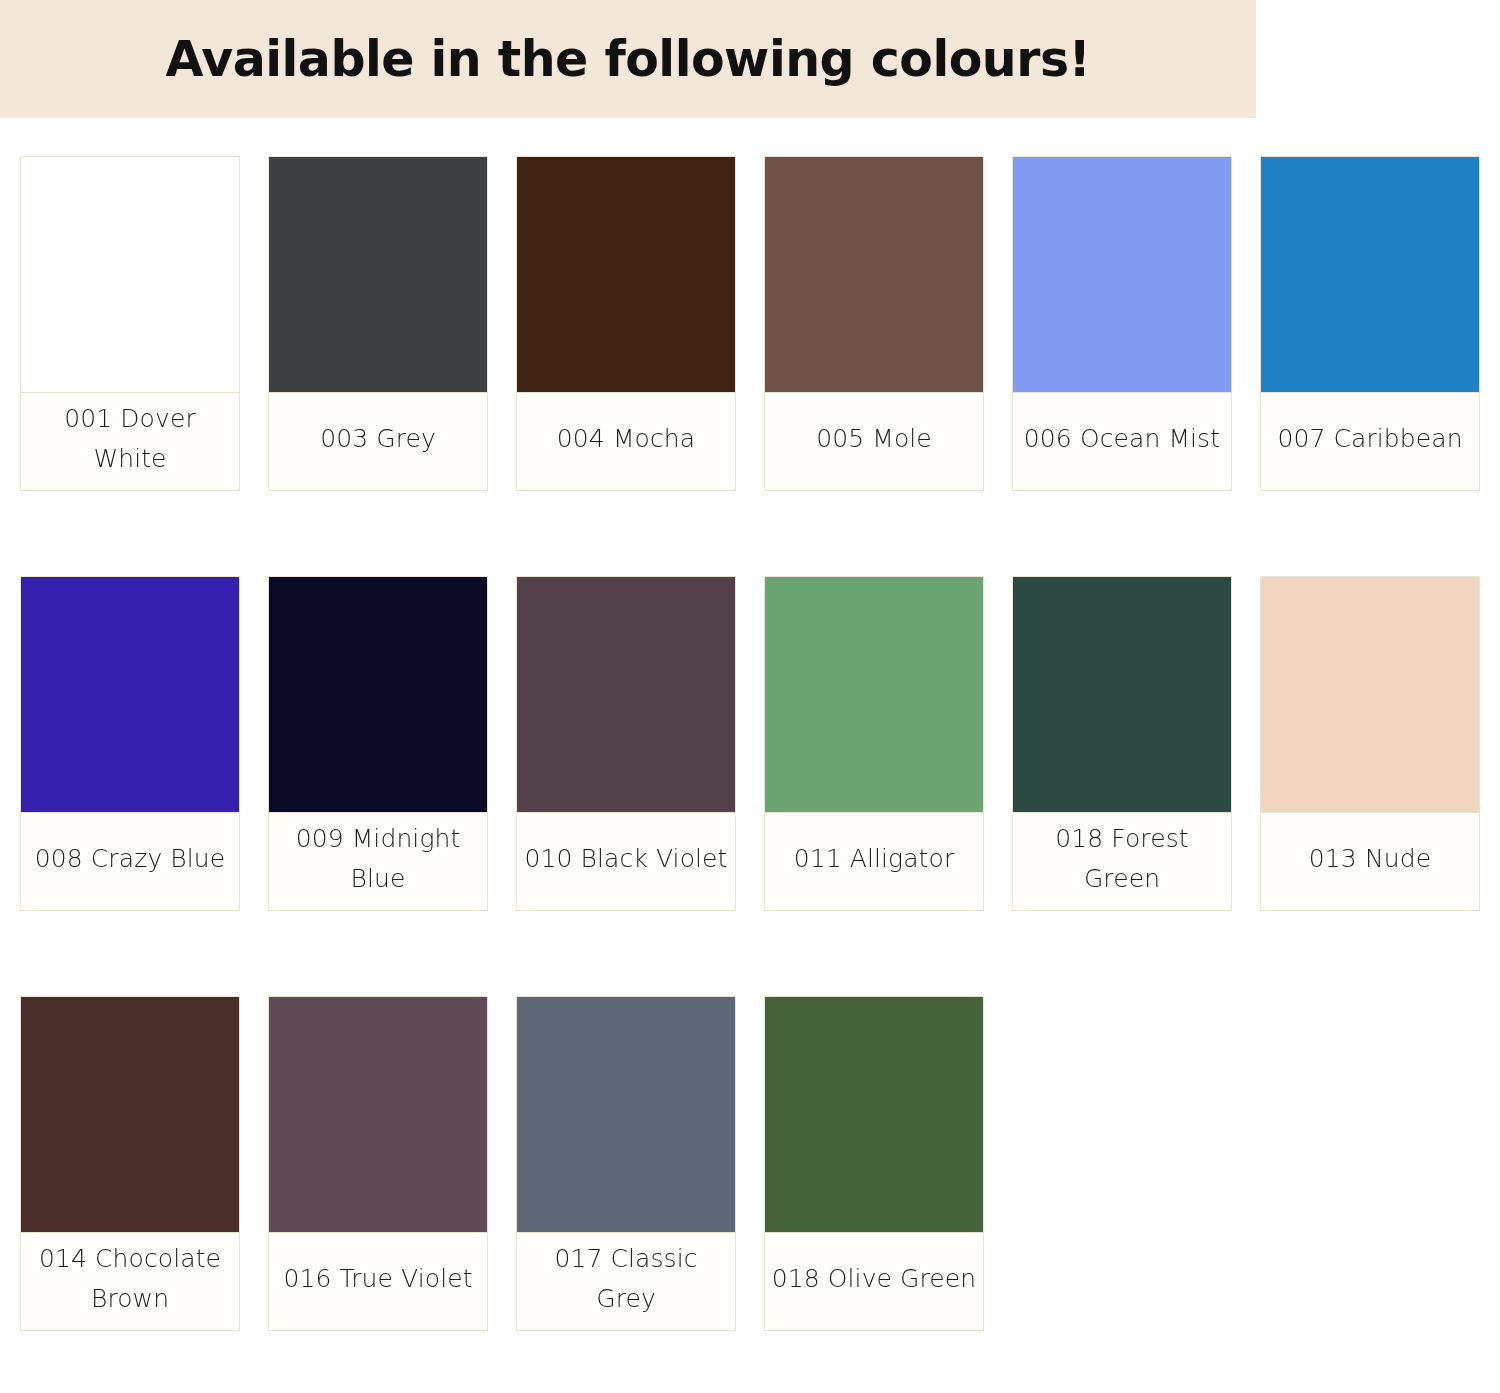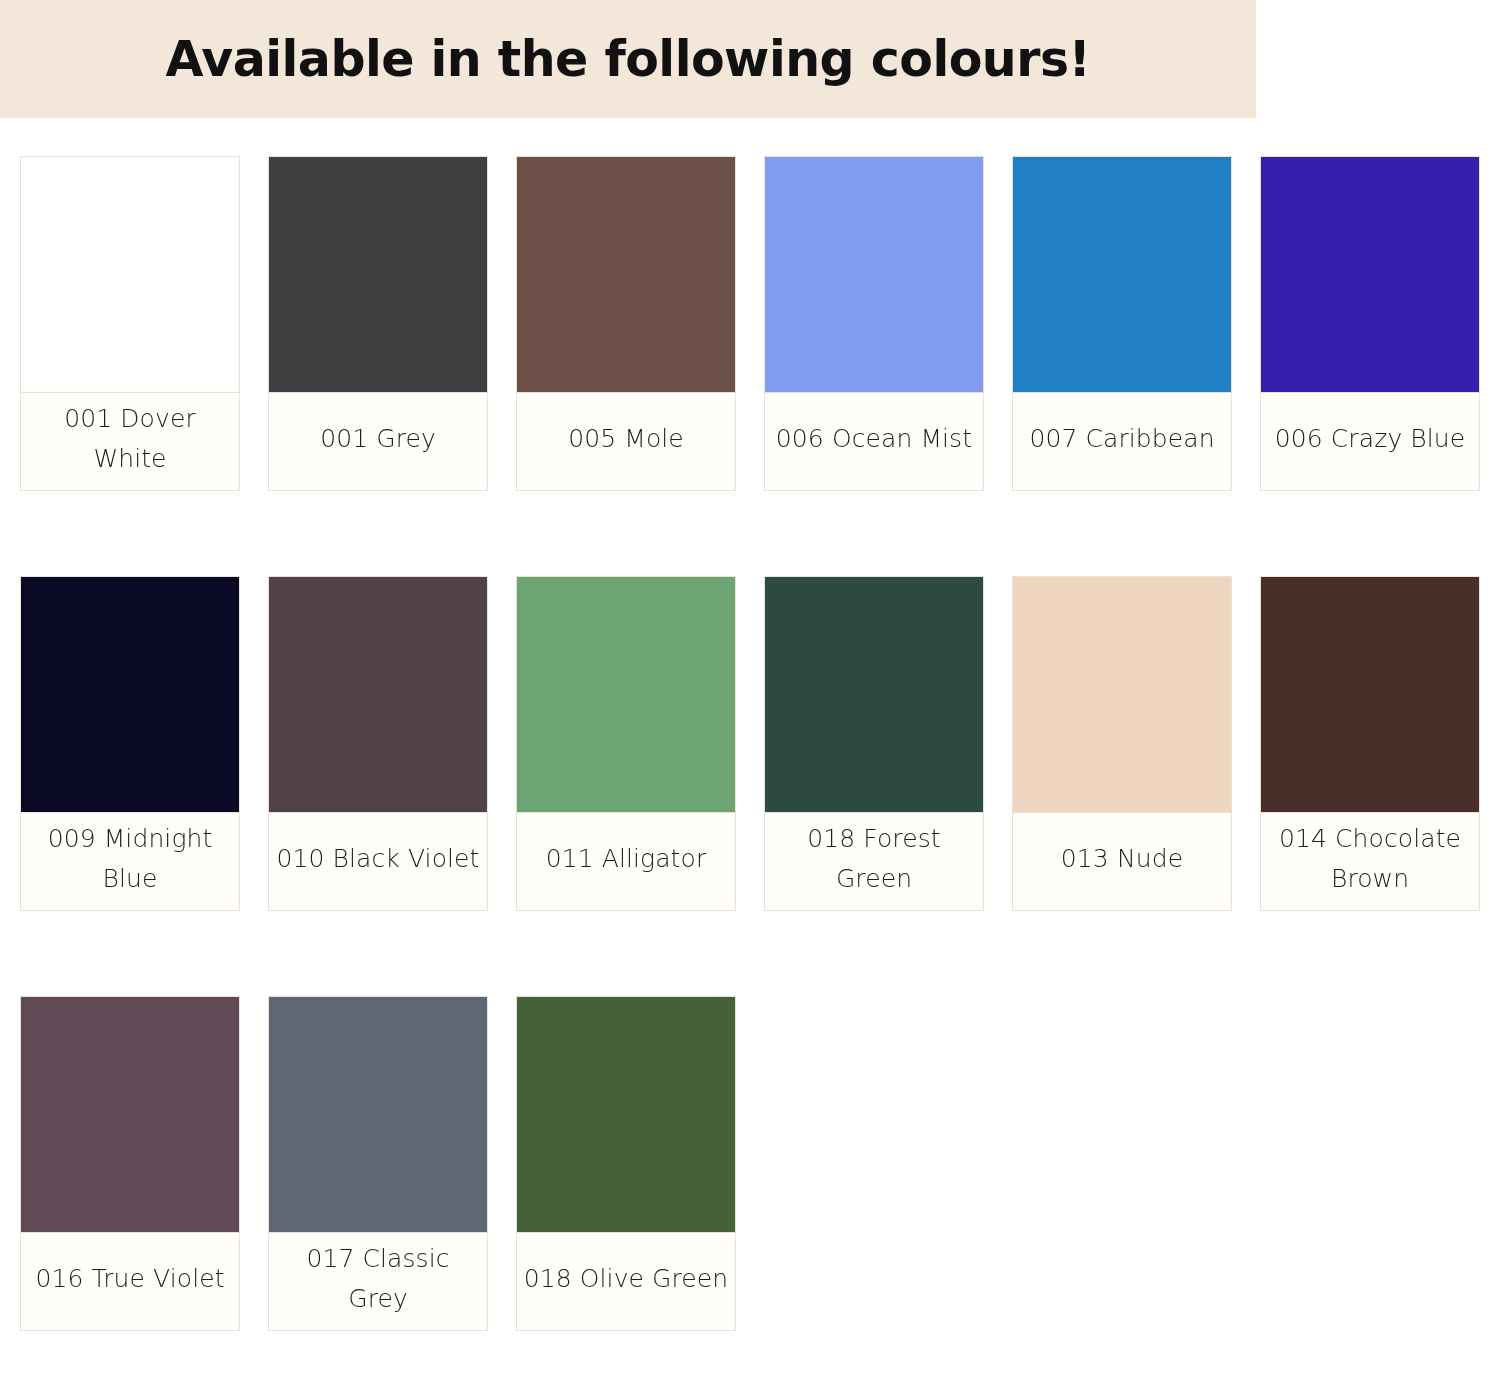--- a/index.html
+++ b/index.html
@@ -87,21 +87,27 @@
 <div class="swatch-grid" id="swatch-grid">
     <div class="swatch-card">
       <div class="swatch-chip" style="background: rgb(255, 255, 255);"></div>
       <div class="swatch-label">
         <span class="swatch-label-text">001 Dover White</span>
       </div>
     </div>
     <div class="swatch-card">
       <div class="swatch-chip" style="background: rgb(61, 63, 64);"></div>
       <div class="swatch-label">
-        <span class="swatch-label-text">001 Grey</span>
+        <span class="swatch-label-text">003 Grey</span>
+      </div>
+    </div>
+    <div class="swatch-card">
+      <div class="swatch-chip" style="background: rgb(63, 34, 17);"></div>
+      <div class="swatch-label">
+        <span class="swatch-label-text">004 Mocha</span>
       </div>
     </div>
     <div class="swatch-card">
       <div class="swatch-chip" style="background: rgb(109, 81, 72);"></div>
       <div class="swatch-label">
         <span class="swatch-label-text">005 Mole</span>
       </div>
     </div>
     <div class="swatch-card">
       <div class="swatch-chip" style="background: rgb(129, 155, 240);"></div>
@@ -111,21 +117,21 @@
     </div>
     <div class="swatch-card">
       <div class="swatch-chip" style="background: rgb(33, 128, 195);"></div>
       <div class="swatch-label">
         <span class="swatch-label-text">007 Caribbean</span>
       </div>
     </div>
     <div class="swatch-card">
       <div class="swatch-chip" style="background: rgb(52, 32, 173);"></div>
       <div class="swatch-label">
-        <span class="swatch-label-text">006 Crazy Blue</span>
+        <span class="swatch-label-text">008 Crazy Blue</span>
       </div>
     </div>
     <div class="swatch-card">
       <div class="swatch-chip" style="background: rgb(10, 10, 38);"></div>
       <div class="swatch-label">
         <span class="swatch-label-text">009 Midnight Blue</span>
       </div>
     </div>
     <div class="swatch-card">
       <div class="swatch-chip" style="background: rgb(83, 65, 74);"></div>

